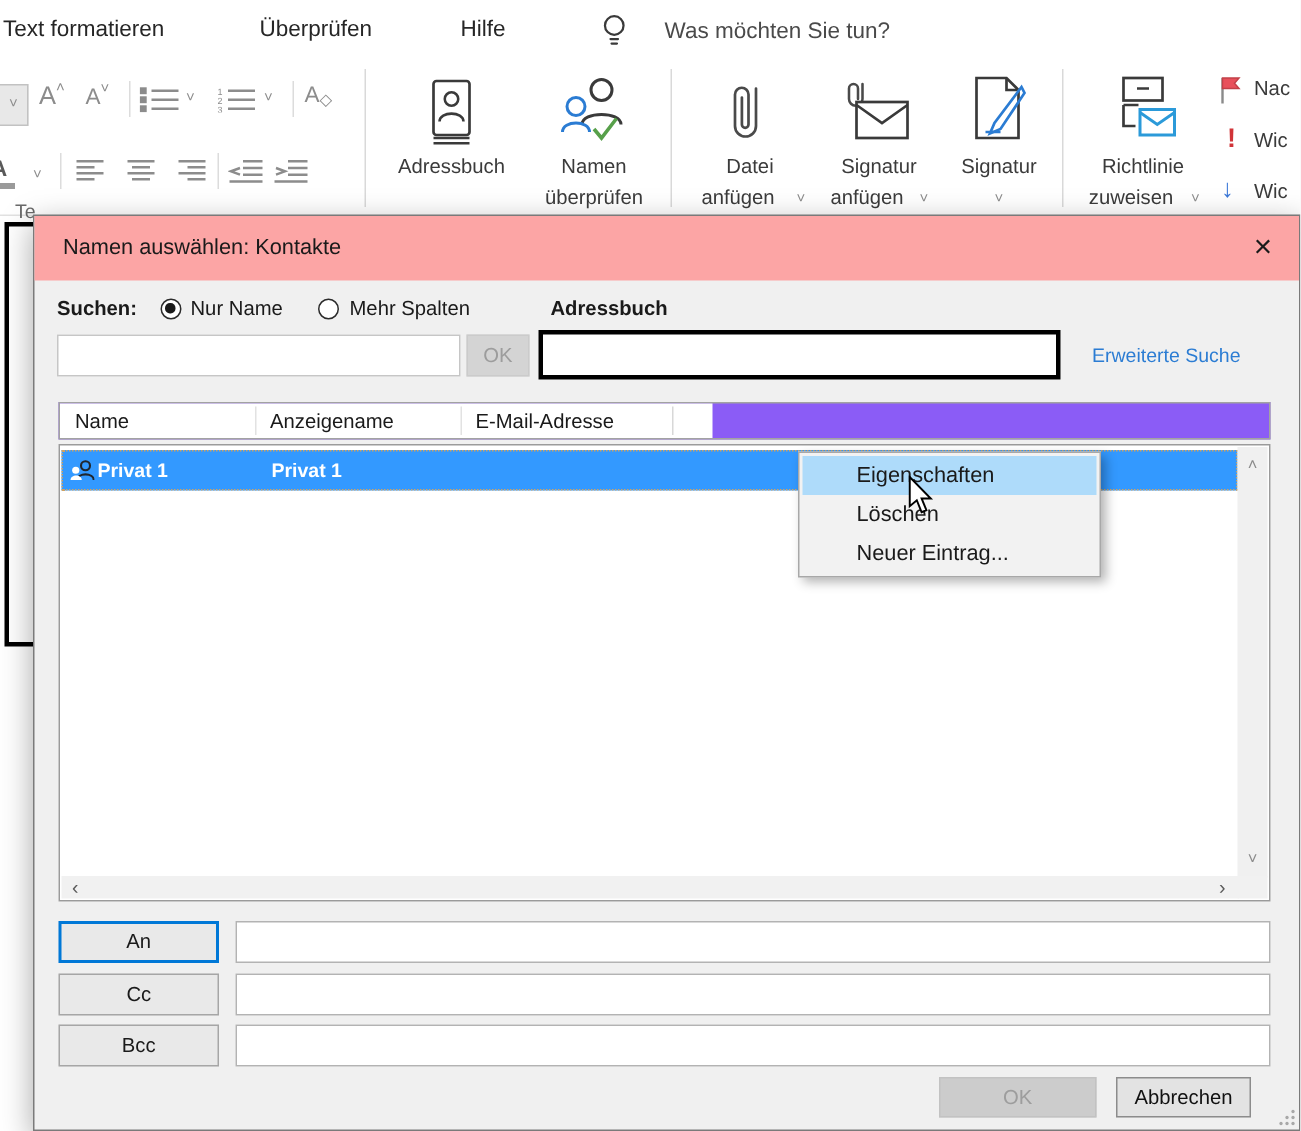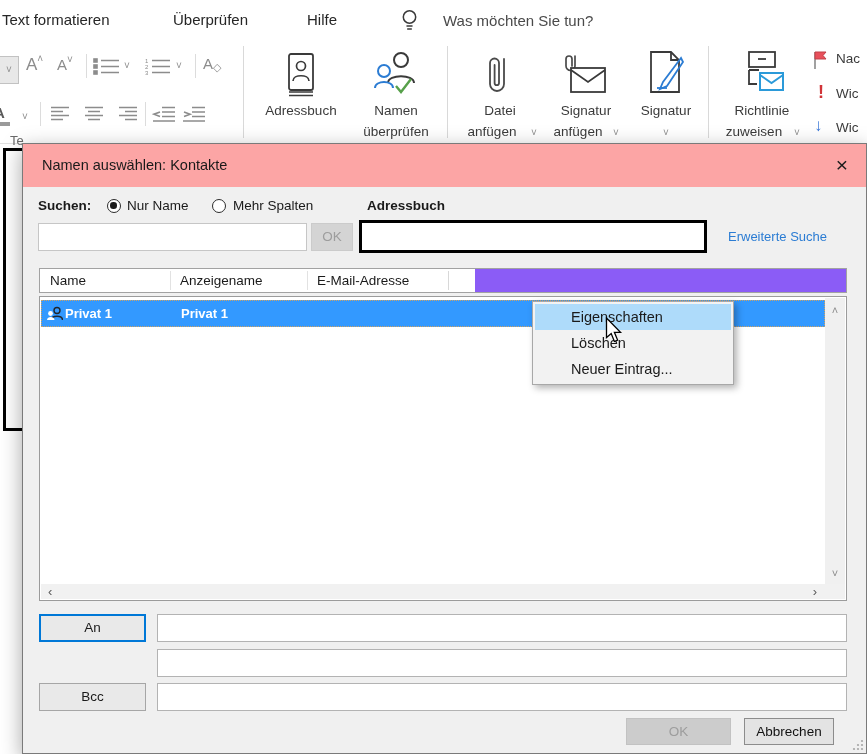--- a/index.html
+++ b/index.html
@@ -325,20 +325,21 @@
       </div>
       <div class="hscroll">
         <span class="arr" style="left:7px;">‹</span>
         <span class="arr" style="right:9px;">›</span>
       </div>
       <div class="corner"></div>
     </div>
 
     <div class="rcp-btn focused" style="top:470px;">An</div>
     <input class="txtinput rcp-input" style="top: 470px;" value="">
+    <div class="rcp-btn" style="top:505px;">Cc</div>
     <input class="txtinput rcp-input" style="top: 505px;" value="">
     <div class="rcp-btn" style="top:539px;">Bcc</div>
     <input class="txtinput rcp-input" style="top: 539px;" value="">
 
     <div class="foot-btn foot-ok">OK</div>
     <div class="foot-btn foot-cancel">Abbrechen</div>
     <span class="abs" style="right:2px;bottom:2px;">
       <svg width="12" height="12" viewBox="0 0 12 12">
           <g fill="#a8a8a8">
             <circle cx="10" cy="2" r="1.1"></circle>

